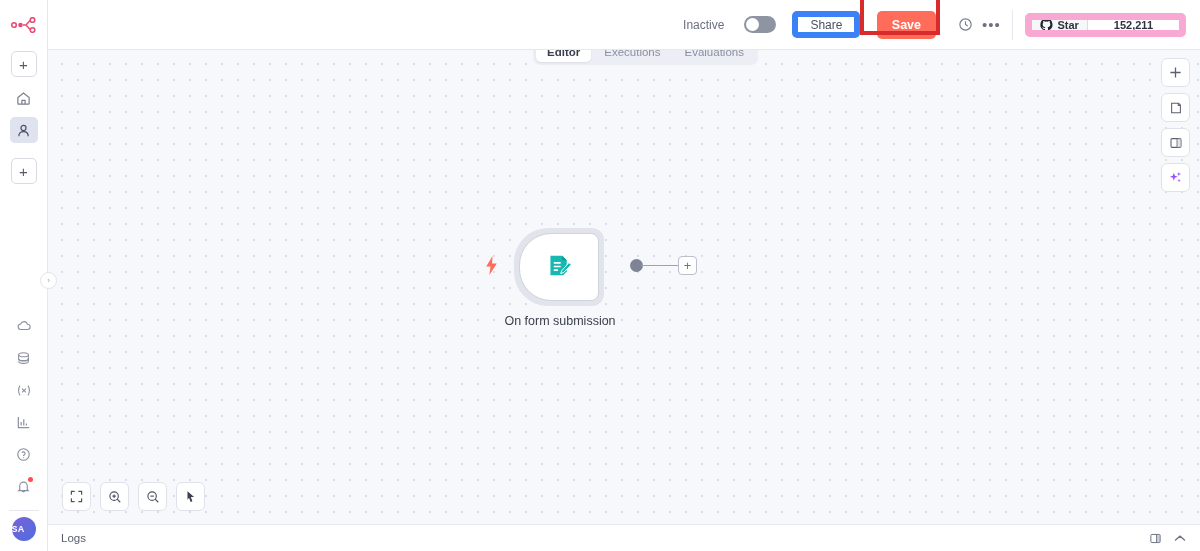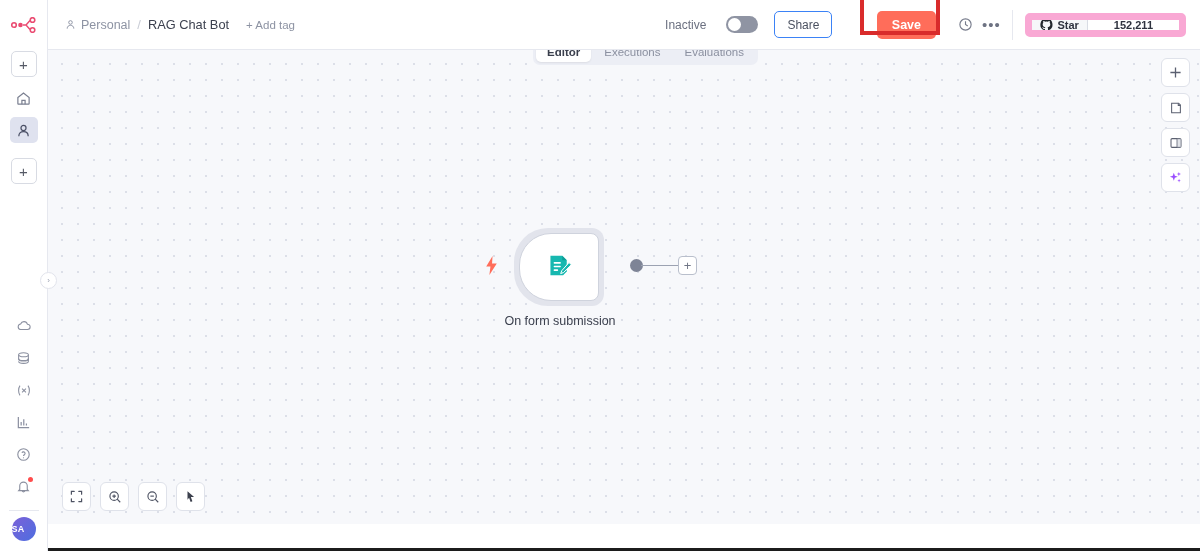--- a/index.html
+++ b/index.html
@@ -59,29 +59,29 @@
   .bc-title { color: #3c414f; font-size: 12.8px; cursor: pointer; }
   .add-tag { color: #8d93a3; font-size: 11.5px; margin-left: 10px; cursor: pointer; }
 
   .header-right { margin-left: auto; display: flex; align-items: center; height: 100%; }
   .inactive-wrap { display: flex; align-items: center; gap: 20px; margin-right: 16px; }
   .inactive-label { font-size: 12px; color: #6b7080; }
   .toggle { width: 32px; height: 17px; border-radius: 9px; background: #8f94a3; position: relative; cursor: pointer; }
   .toggle .knob { position: absolute; top: 2px; left: 2px; width: 13px; height: 13px; border-radius: 50%; background: #fff; }
 
   .btn-share {
-    height: 27px; padding: 0 12px; border: 1px solid #3b82f6; border-radius: 5px;
+    height: 27px; padding: 0 12px; border: 6px solid #3b82f6; border-radius: 5px;
     background: #fff; color: #4b5160; font-size: 12px; display: flex; align-items: center; cursor: pointer;
   }
   .btn-save {
     height: 28px; padding: 0 15px; border: none; border-radius: 5px;
     background: #ff6d5a; color: #fff; font-size: 12.5px; font-weight: bold;
     display: flex; align-items: center; cursor: pointer;
   }
-  .save-slot { position: relative; width: 92px; display: flex; align-items: center; justify-content: center; margin-left: 28px; }
+  .save-slot { position: relative; width: 92px; display: flex; align-items: center; justify-content: center; }
   .hl-box {
     position: absolute; left: 0px; top: -22px; width: 80px; height: 46px;
     border: 4px solid #d92b2b; background: transparent; pointer-events: none;
   }
   .icon-btn {
     width: 26px; height: 26px; display: flex; align-items: center; justify-content: center;
     color: #777c8c; cursor: pointer; border-radius: 5px;
   }
   .dots { letter-spacing: 1px; font-size: 15px; color: #6e7383; line-height: 0.4; }
   .hdr-divider { width: 1px; height: 30px; background: #e6e8ef; margin: 0 12px 0 8px; }
@@ -271,34 +271,20 @@
     <div class="avatar">
       <span>SA</span>
     </div>
   </div>
 
   <div class="collapse-handle">
     <span>›</span>
   </div>
 
   <div class="header">
-    <div class="breadcrumb">
-      <span class="bc-person">
-        <span>
-          <svg width="11" height="11" viewBox="0 0 16 16" fill="none" stroke="#8d93a3" stroke-width="1.4">
-            <circle cx="8" cy="5" r="2.6"></circle>
-            <path d="M3.2 14 C3.2 10.8 5.4 9.2 8 9.2 C10.6 9.2 12.8 10.8 12.8 14"></path>
-          </svg>
-        </span>
-        <span>Personal</span>
-      </span>
-      <span class="bc-sep">/</span>
-      <span class="bc-title">RAG Chat Bot</span>
-      <span class="add-tag">+ Add tag</span>
-    </div>
 
     <div class="header-right">
       <div class="inactive-wrap">
         <span class="inactive-label">Inactive</span>
         <div class="toggle">
           <div class="knob"></div>
         </div>
       </div>
 
       <div class="btn-share">
@@ -442,15 +428,32 @@
         <span>
           <svg width="14" height="14" viewBox="0 0 16 16" fill="#3b3f4c">
             <path d="M4 1.5 L11.5 8 H7.8 L9.6 12.8 L7.6 13.6 L5.8 8.8 L4 11 Z"></path>
           </svg>
         </span>
       </div>
     </div>
 
   </div>
 
+  <div class="logbar">
+    <span class="logs-label">Logs</span>
+    <div class="log-right">
+      <span>
+        <svg width="13" height="13" viewBox="0 0 16 16" fill="none" stroke="#6b7080" stroke-width="1.2">
+          <rect x="2.3" y="3" width="11.4" height="10" rx="1.2"></rect>
+          <path d="M9.3 3 V13"></path>
+          <rect x="9.3" y="3" width="4.4" height="10" fill="#9aa0b0" stroke="none" opacity=".5"></rect>
+        </svg>
+      </span>
+      <span>
+        <svg width="12" height="9" viewBox="0 0 12 9" fill="none" stroke="#6b7080" stroke-width="1.3" stroke-linecap="round">
+          <path d="M1.5 6 L6 2.2 L10.5 6"></path>
+        </svg>
+      </span>
+    </div>
+  </div>
 
   <div class="bottom-stripe"></div>
 </div>
 
 </body></html>

